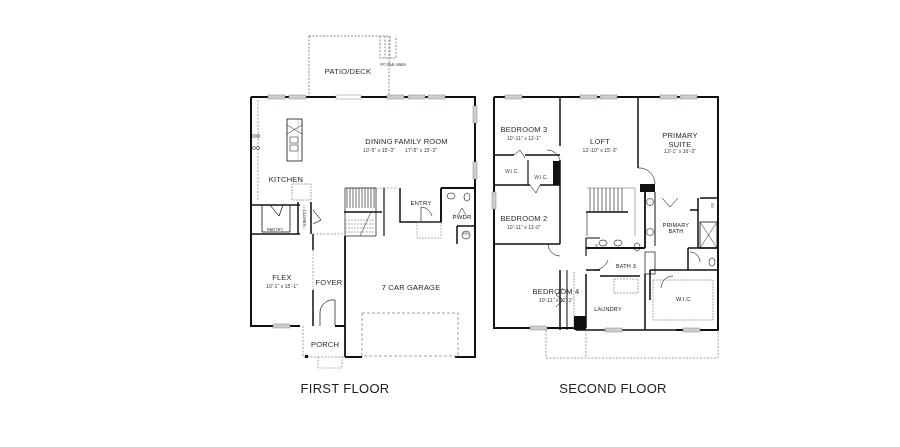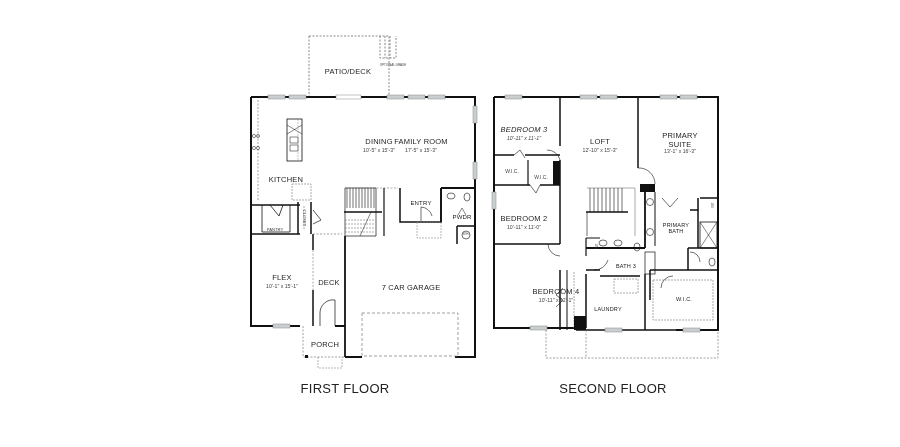--- a/index.html
+++ b/index.html
@@ -234,32 +234,32 @@
     <span class="room-name" style="font-size:6px;">PWDR</span>
   </div>
   <div class="room-label tiny" style="left:466px;top:235px;font-size:3px;">
     <span>W.H.</span>
   </div>
   <div class="room-label" style="left:282px;top:278px;">
     <span class="room-name">FLEX</span>
     <span class="room-dim">10'-1" x 15'-1"</span>
   </div>
   <div class="room-label" style="left:329px;top:280px;">
-    <span class="room-name">DECK</span>
+    <span class="room-name">FOYER</span>
   </div>
   <div class="room-label" style="left:411px;top:285px;">
     <span class="room-name">7 CAR GARAGE</span>
   </div>
   <div class="room-label" style="left:325px;top:342px;">
     <span class="room-name">PORCH</span>
   </div>
 </div>
 
 <div>
-  <div class="room-label" style="left:524px;top:130px;font-style:italic;">
+  <div class="room-label" style="left:524px;top:130px;">
     <span class="room-name">BEDROOM 3</span>
     <span class="room-dim">10'-11" x 11'-1"</span>
   </div>
   <div class="room-label" style="left:600px;top:142px;">
     <span class="room-name">LOFT</span>
     <span class="room-dim">12'-10" x 15'-3"</span>
   </div>
   <div class="room-label" style="left:680px;top:144px;">
     <span class="room-name" style="display:block;">PRIMARY</span>
     <span class="room-name" style="display:block;">SUITE</span>

